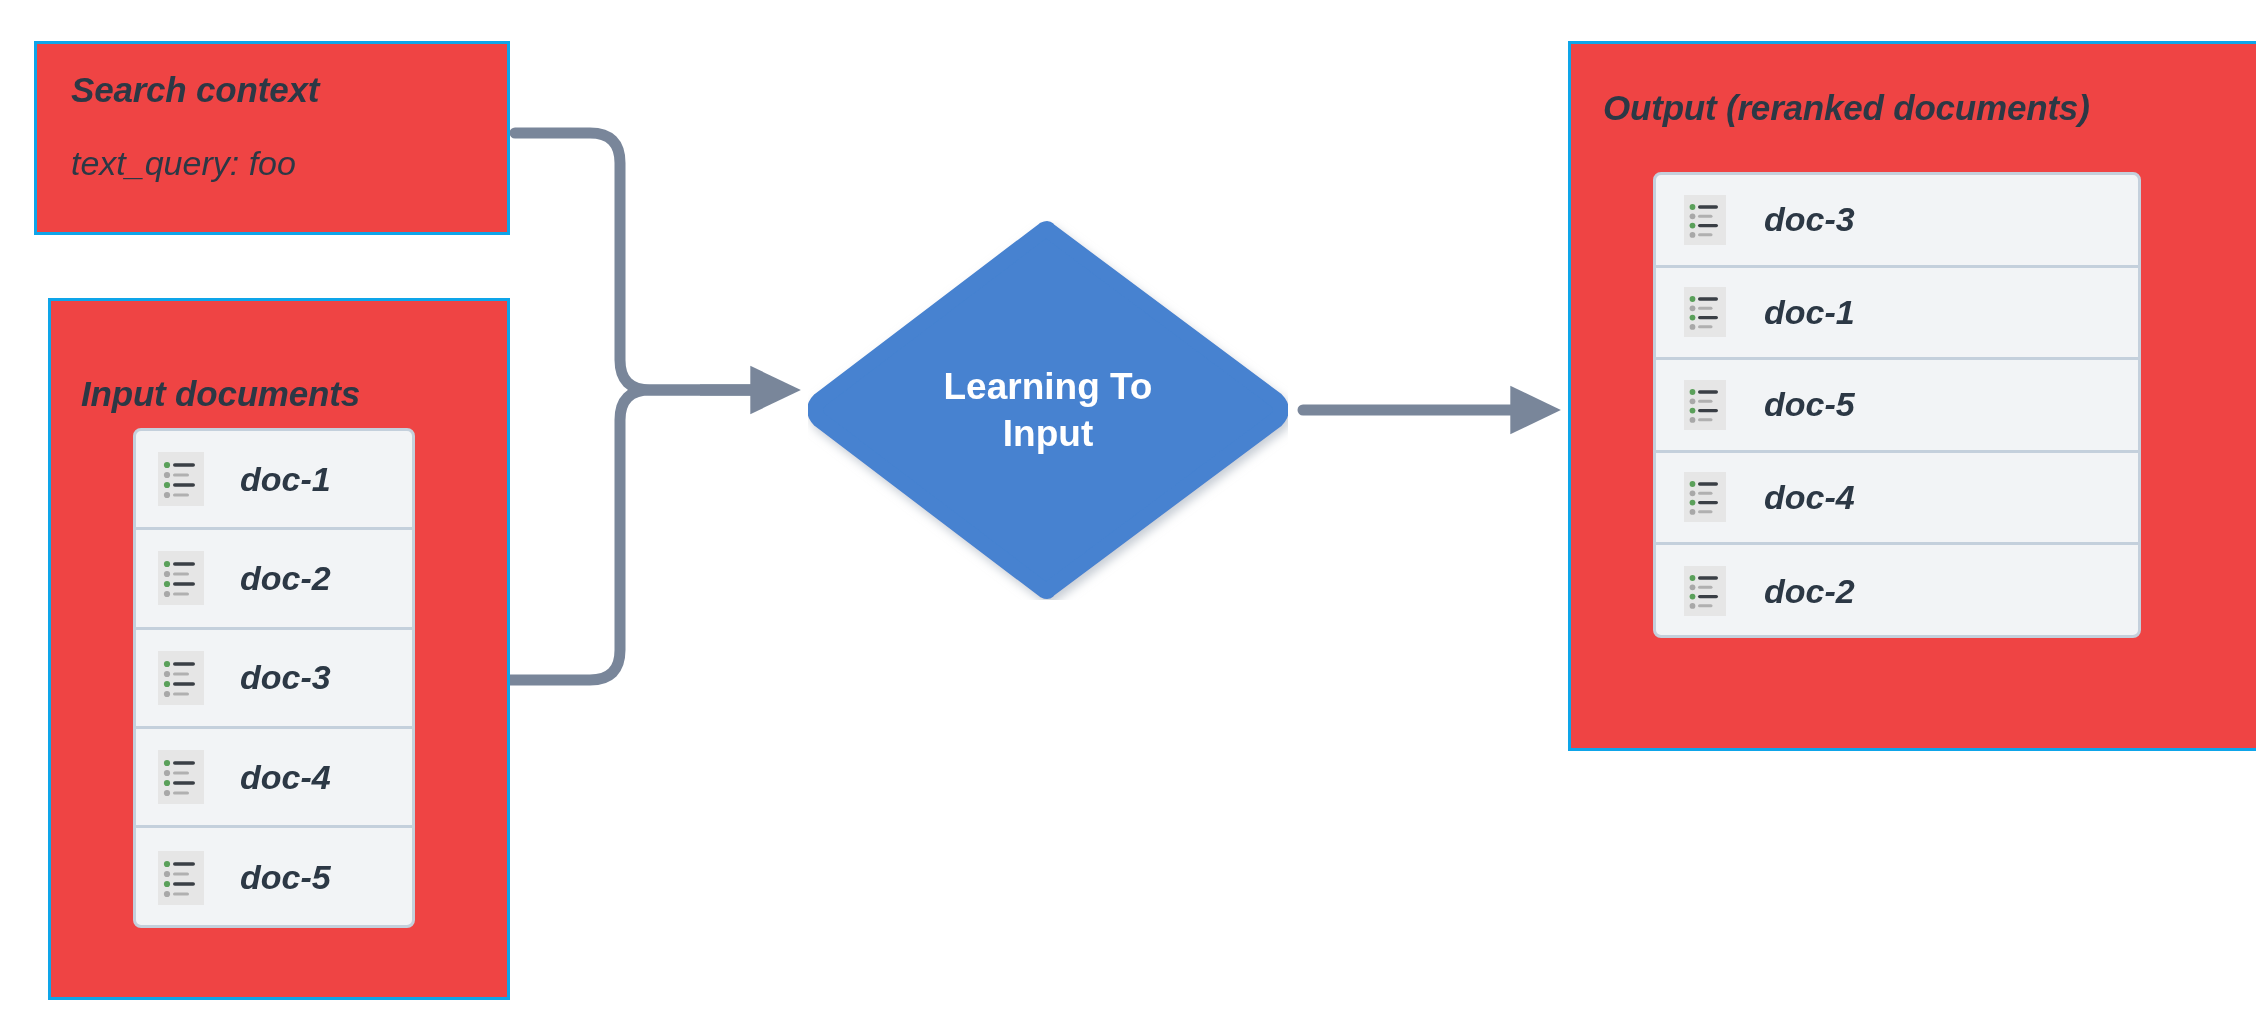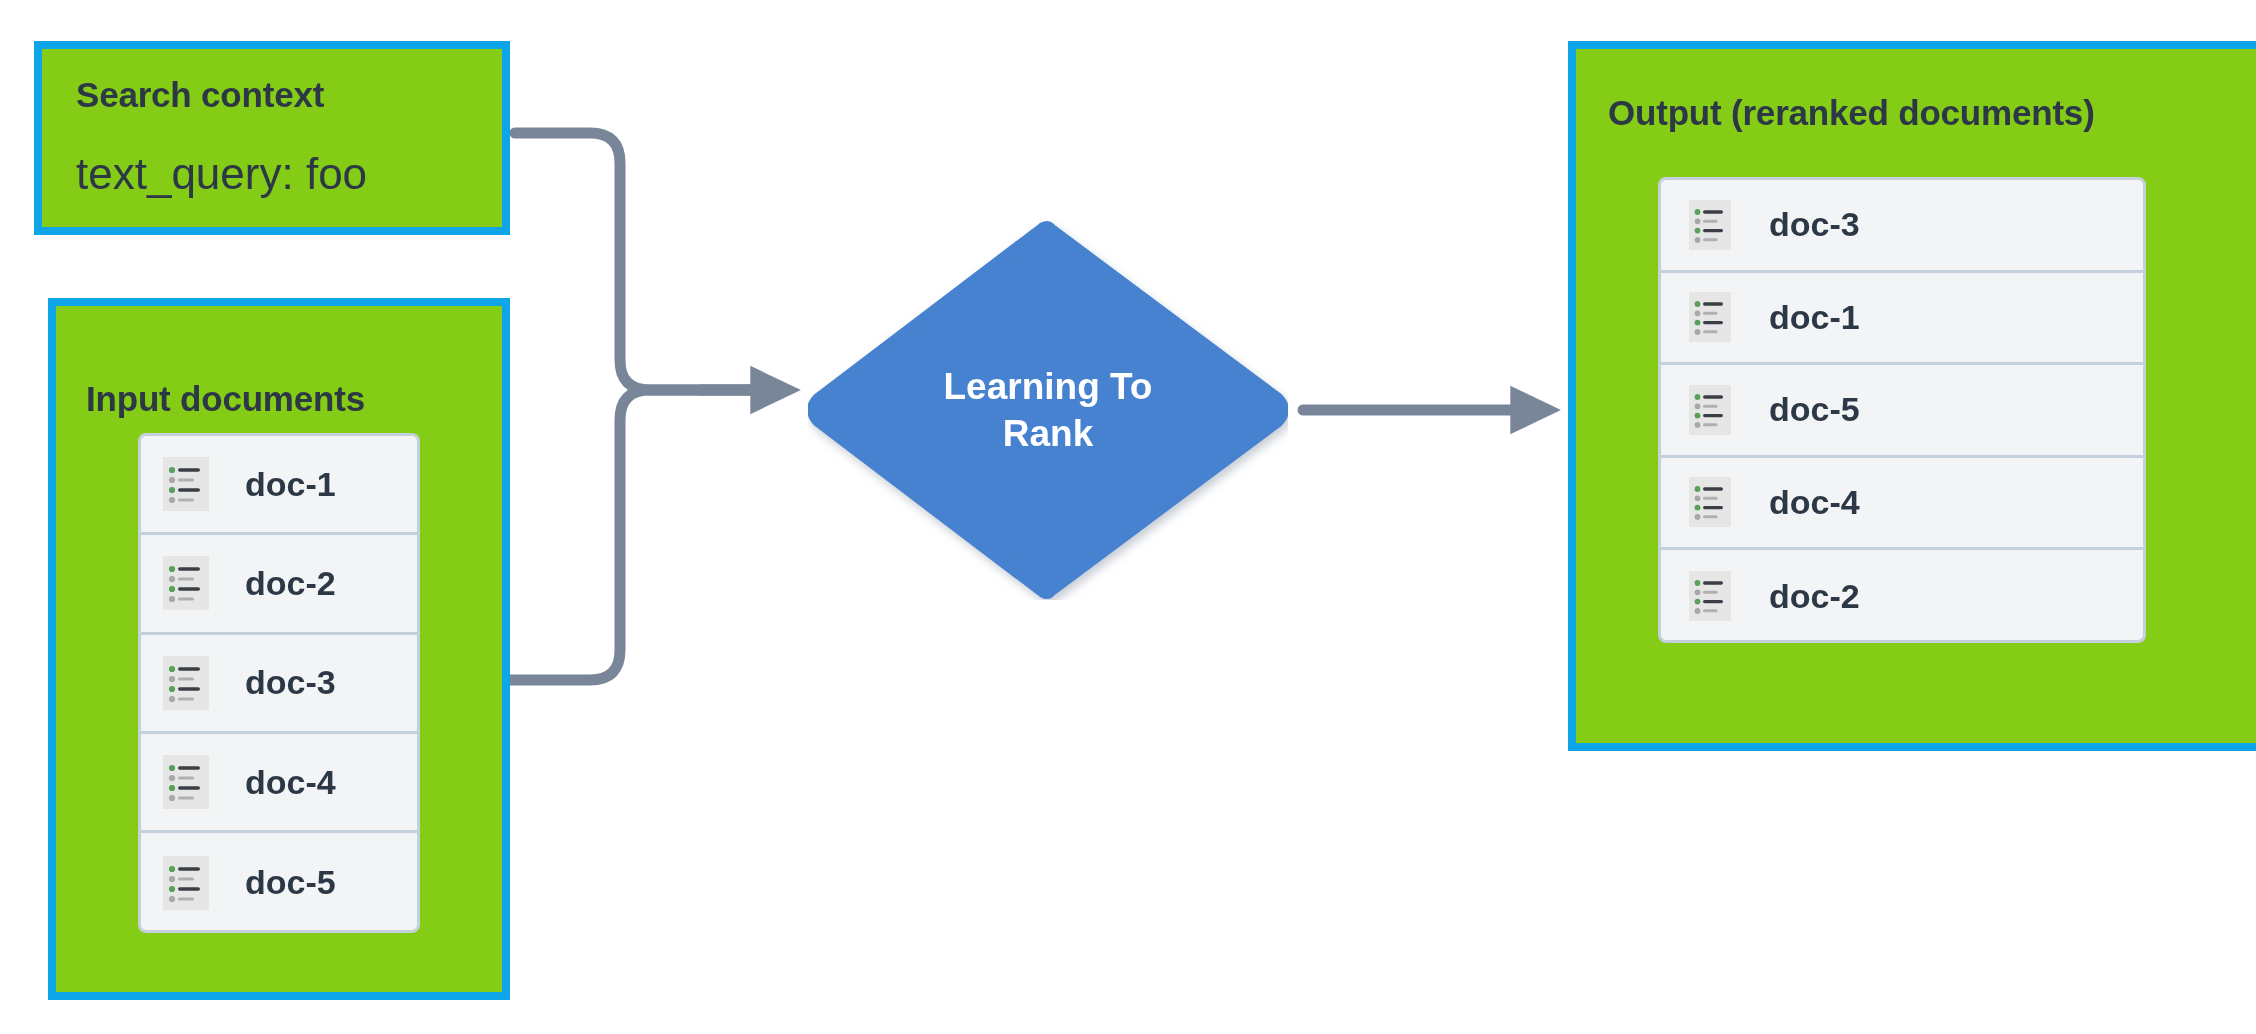--- a/index.html
+++ b/index.html
@@ -17,33 +17,34 @@
   #stage {
     position: relative;
     width: 2256px;
     height: 1034px;
     background: #ffffff;
   }
 
   
   .panel {
     position: absolute;
-    background: #84cc16;
-    border: 8px solid #0ea5e9;
+    background: #ef4444;
+    border: 3px solid #0ea5e9;
     box-sizing: border-box;
+    font-style: italic;
   }
   .panel-title {
     font-size: 35px;
     font-weight: bold;
     color: #2c3845;
     letter-spacing: -0.2px;
     white-space: nowrap;
   }
   .panel-sub {
-    font-size: 44px;
+    font-size: 34px;
     font-weight: normal;
     color: #2c3845;
     white-space: nowrap;
   }
 
   
   #search-context {
     left: 34px;
     top: 41px;
     width: 476px;
@@ -278,21 +279,21 @@
       </div>
 
     </div>
   </div>
 
   <div id="ltr-node">
     <svg width="480" height="380" viewBox="0 0 480 380" xmlns="http://www.w3.org/2000/svg">
       <path d="M 240,10 L 468,180 Q 478,190 468,200 L 240,370 Q 240,372 236,370 L 12,200 Q 2,190 12,180 L 236,10 Q 240,8 240,10 Z" fill="#4682d0" filter="url(#nodeShadow)" stroke="#4682d0" stroke-width="16" stroke-linejoin="round"></path>
     </svg>
     <div id="ltr-label">
-      <span>Learning To Rank</span>
+      <span>Learning To Input</span>
     </div>
   </div>
 
   <div class="panel" id="output-panel">
     <div class="panel-title">Output (reranked documents)</div>
 
     <div class="doc-stack">
 
       <div class="doc-row">
         <svg class="list-icon" viewBox="0 0 42 50" xmlns="http://www.w3.org/2000/svg">

